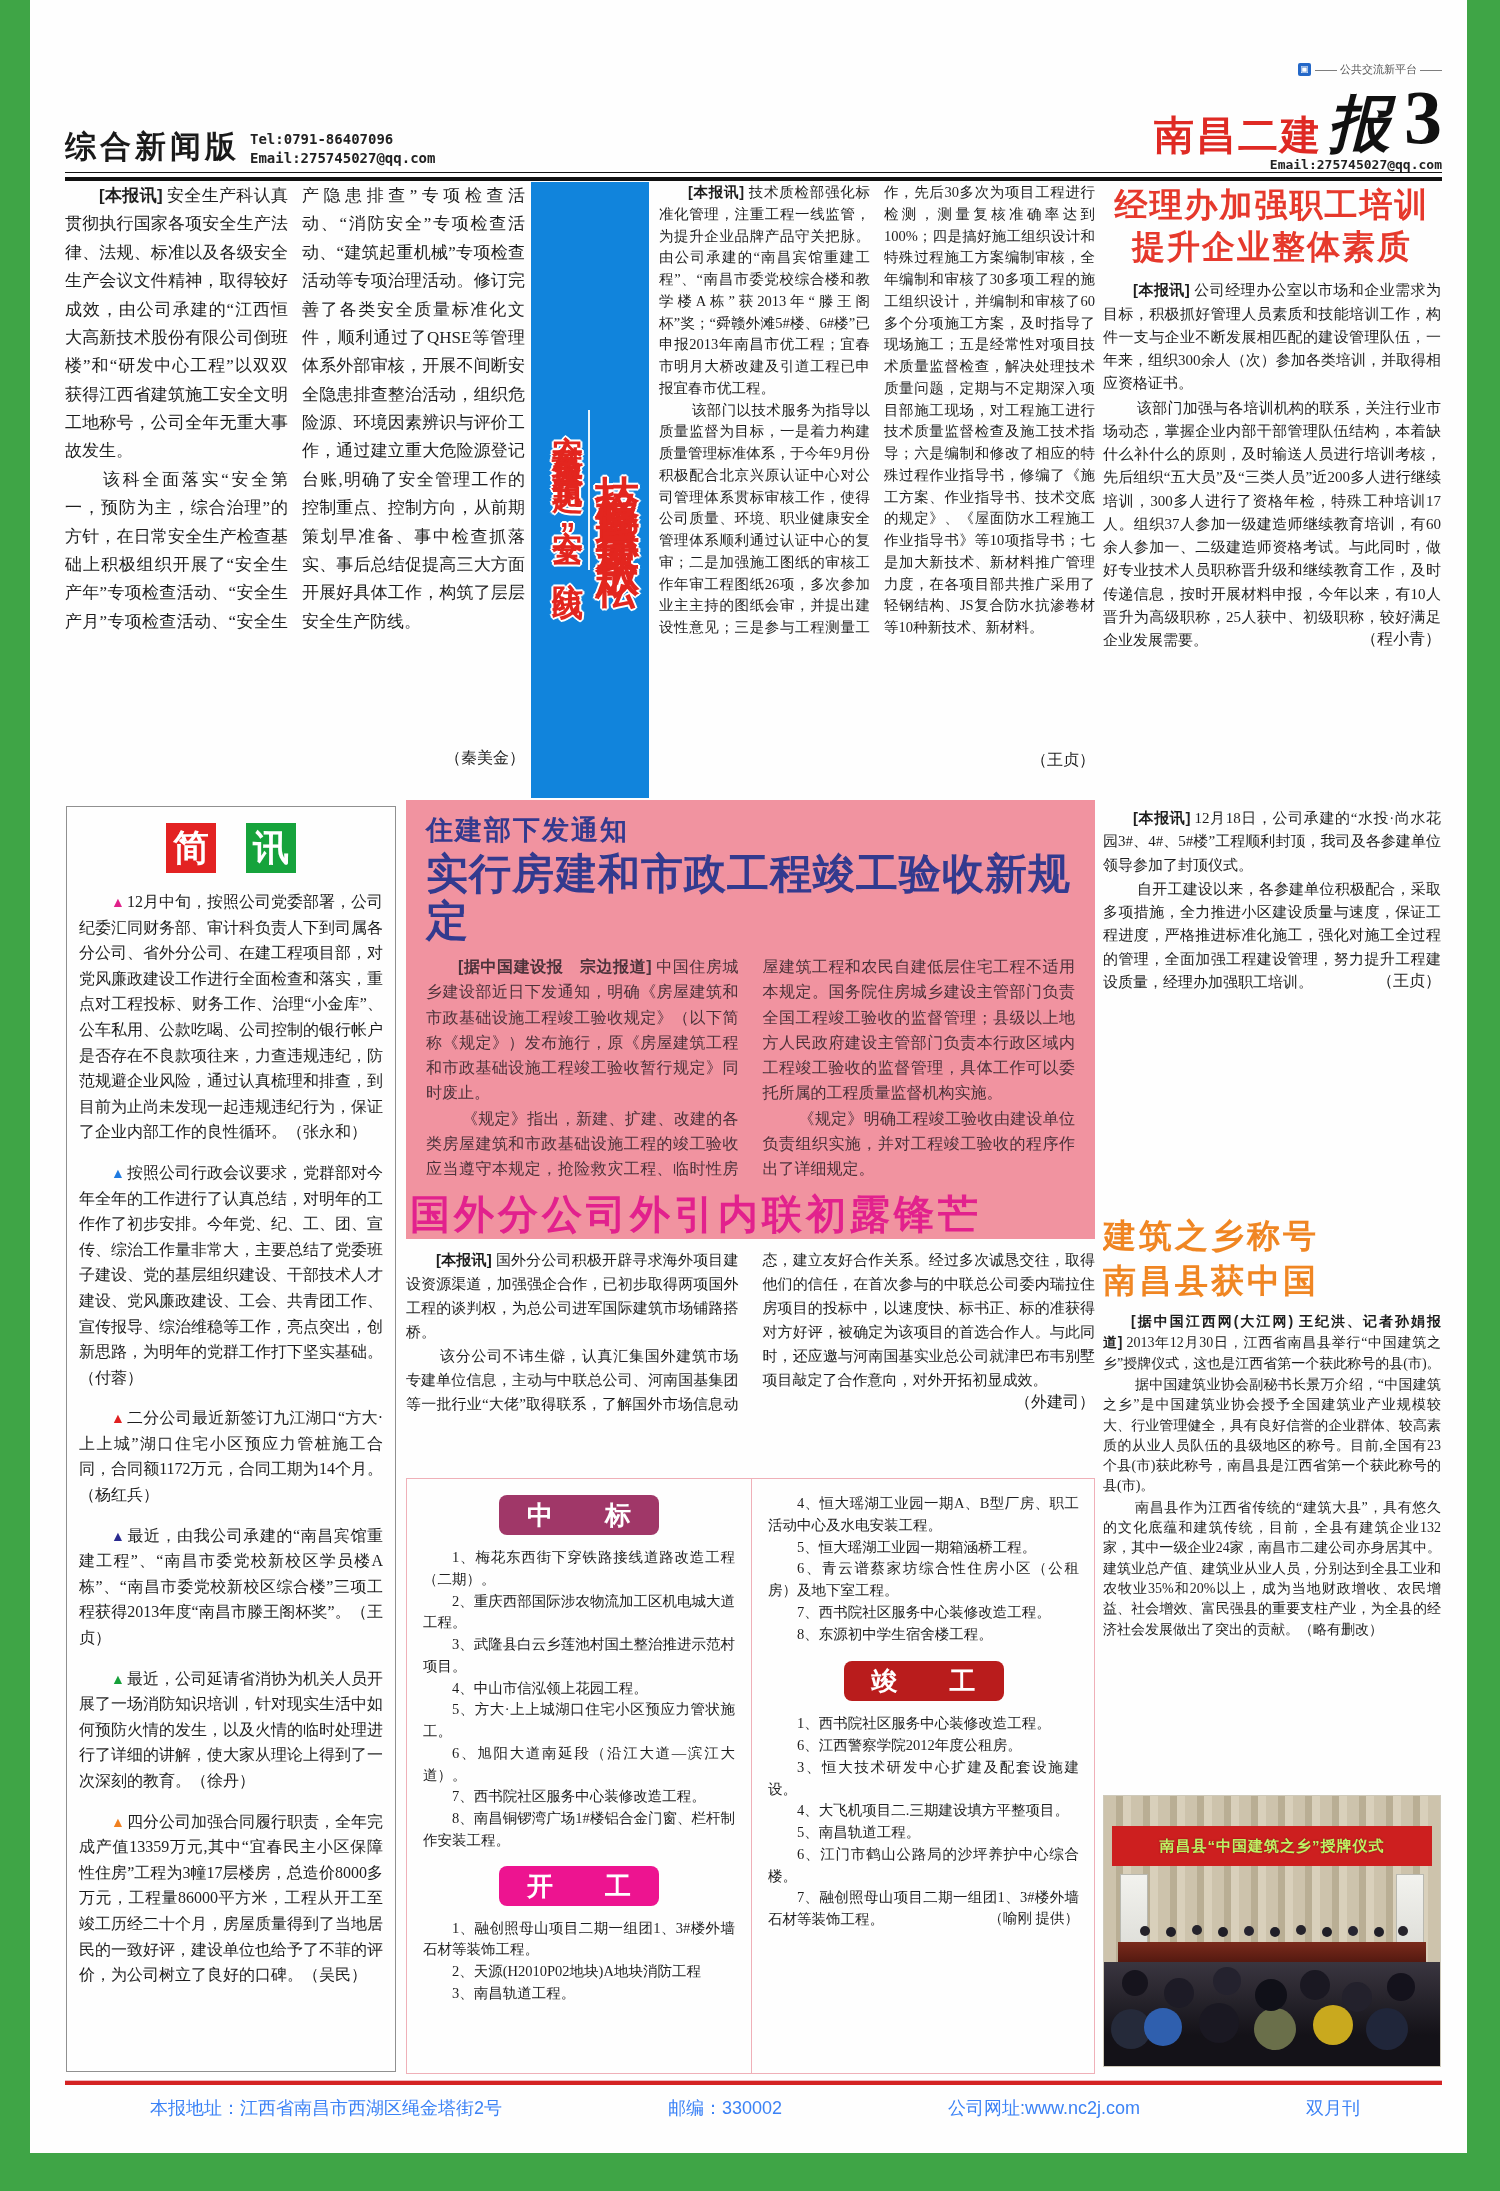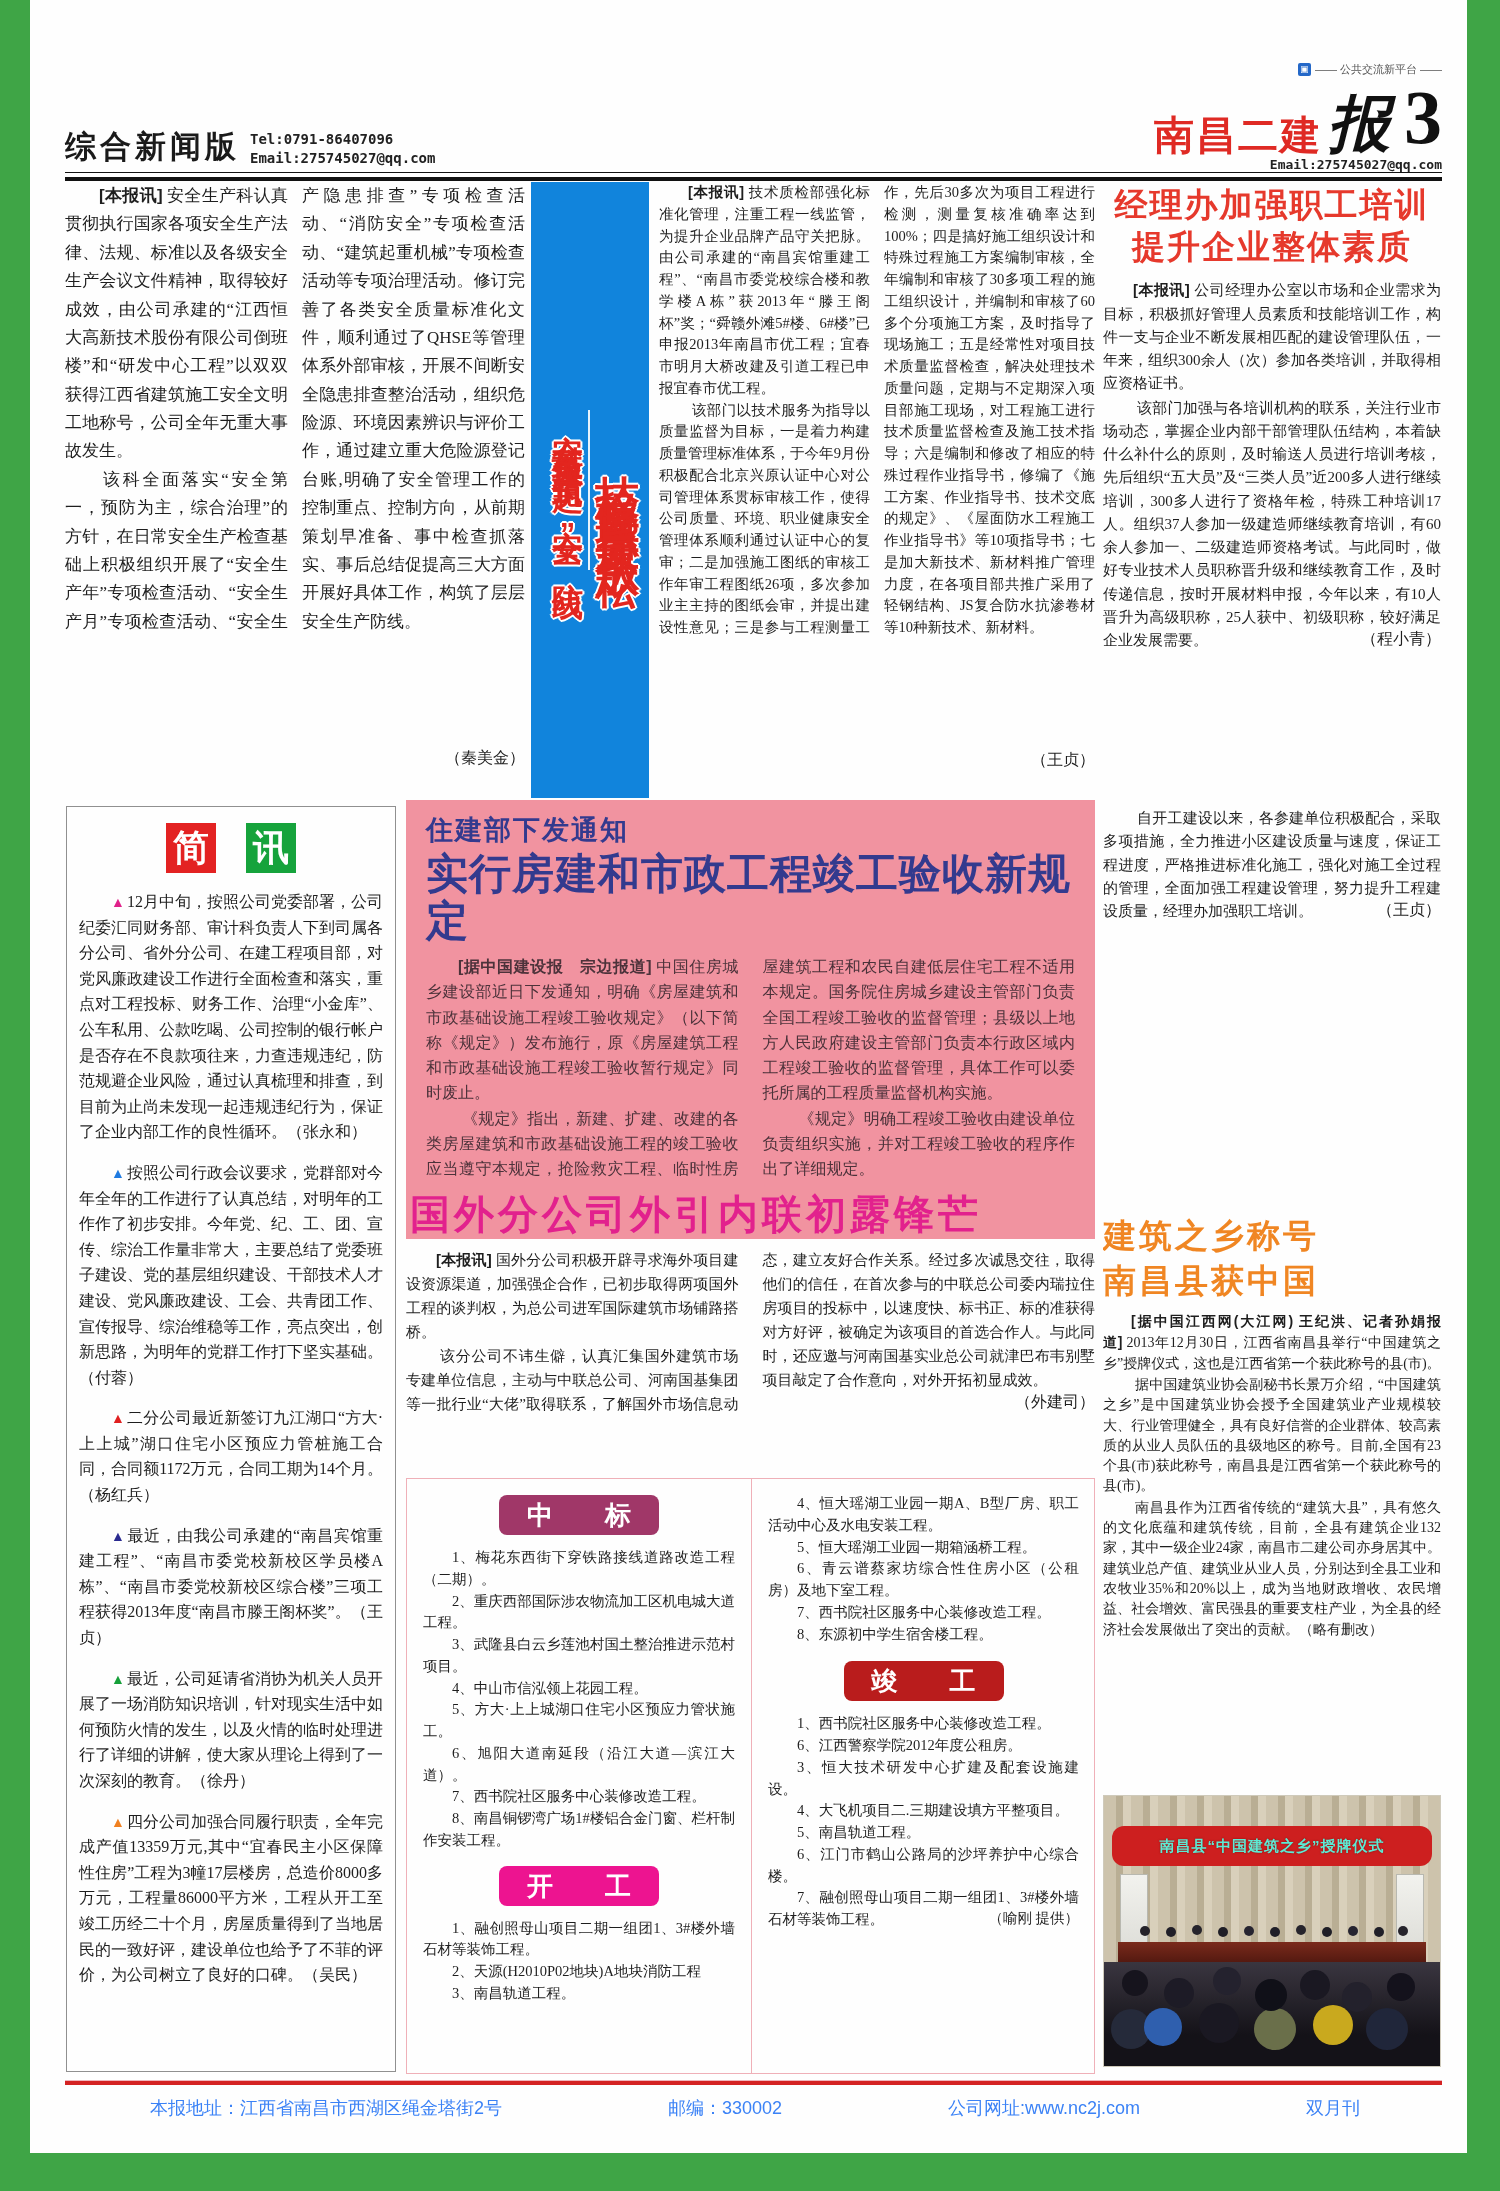--- a/index.html
+++ b/index.html
@@ -107,23 +107,23 @@
 
   
   .photo{position:absolute;left:1103px;top:1795px;width:338px;height:272px;overflow:hidden;
          border:1px solid #cfcabb;box-sizing:border-box;}
   .ph-curtain{position:absolute;inset:0;
       background:repeating-linear-gradient(90deg,#cdc3ac 0 12px,#b9ae94 12px 19px,#d9d0bb 19px 27px);}
   .ph-ac{position:absolute;top:78px;width:26px;height:96px;background:linear-gradient(#f2f2ee,#d8d8d2);
          border:1px solid #b8b8b0;}
   .ph-ac.left{left:16px;} .ph-ac.right{right:16px;}
   .ph-banner{position:absolute;left:8px;right:8px;top:30px;height:40px;background:#cd1f1f;
-             color:#5eead4;font-family:"Liberation Sans","DejaVu Sans",sans-serif;font-weight:bold;
+             color:#bef264;font-family:"Liberation Sans","DejaVu Sans",sans-serif;font-weight:bold;
              font-size:15px;line-height:40px;text-align:center;letter-spacing:1px;
-             text-shadow:0 0 2px #7e0f0f;border-radius:12px;}
+             text-shadow:0 0 2px #7e0f0f;}
   .ph-dais{position:absolute;left:30px;right:30px;top:130px;height:16px;}
   .ph-dais::before{content:"";position:absolute;left:6px;top:0;width:10px;height:10px;border-radius:50%;
       background:#24222a;box-shadow:26px 1px 0 #201f28,52px -1px 0 #26242c,78px 1px 0 #1f1e26,104px 0 0 #262430,
       130px 1px 0 #201f28,156px -1px 0 #26242c,182px 1px 0 #1f1e26,208px 0 0 #262430,234px 1px 0 #201f28,258px 0 0 #26242c;}
   .ph-table{position:absolute;left:14px;right:14px;top:146px;height:22px;
             background:linear-gradient(#7a2a1c,#51180f);}
   .ph-audience{position:absolute;left:0;right:0;bottom:0;height:104px;
                background:linear-gradient(#3a3640,#141218 70%);}
   .ph-audience::before{content:"";position:absolute;left:18px;top:8px;width:26px;height:26px;border-radius:50%;
       background:#16141d;
@@ -287,20 +287,21 @@
           <p class="list-item"><span>6、江门市鹤山公路局的沙坪养护中心综合楼。</span></p>
           <p class="list-item"><span>7、融创照母山项目二期一组团1、3#楼外墙石材等装饰工程。</span></p>
         </div>
       <div class="byline-inline">（喻刚 提供）</div>
     </div>
   </section>
 
   <section class="a-shuitou">
     <div class="bodytxt">
 
+    <p class="para"><b class="lead">[本报讯]</b><span>12月18日，公司承建的“水投·尚水花园3#、4#、5#楼”工程顺利封顶，我司及各参建单位领导参加了封顶仪式。</span></p>
         <p class="para"><b class="lead"></b><span>自开工建设以来，各参建单位积极配合，采取多项措施，全力推进小区建设质量与速度，保证工程进度，严格推进标准化施工，强化对施工全过程的管理，全面加强工程建设管理，努力提升工程建设质量，经理办加强职工培训。</span></p>
       </div>
     <div class="byline">（王贞）</div>
   </section>
 
   <section class="a-xiang">
     <div class="h-xiang">
       <div>建筑之乡称号</div>
       <div>南昌县获中国</div>
     </div>

